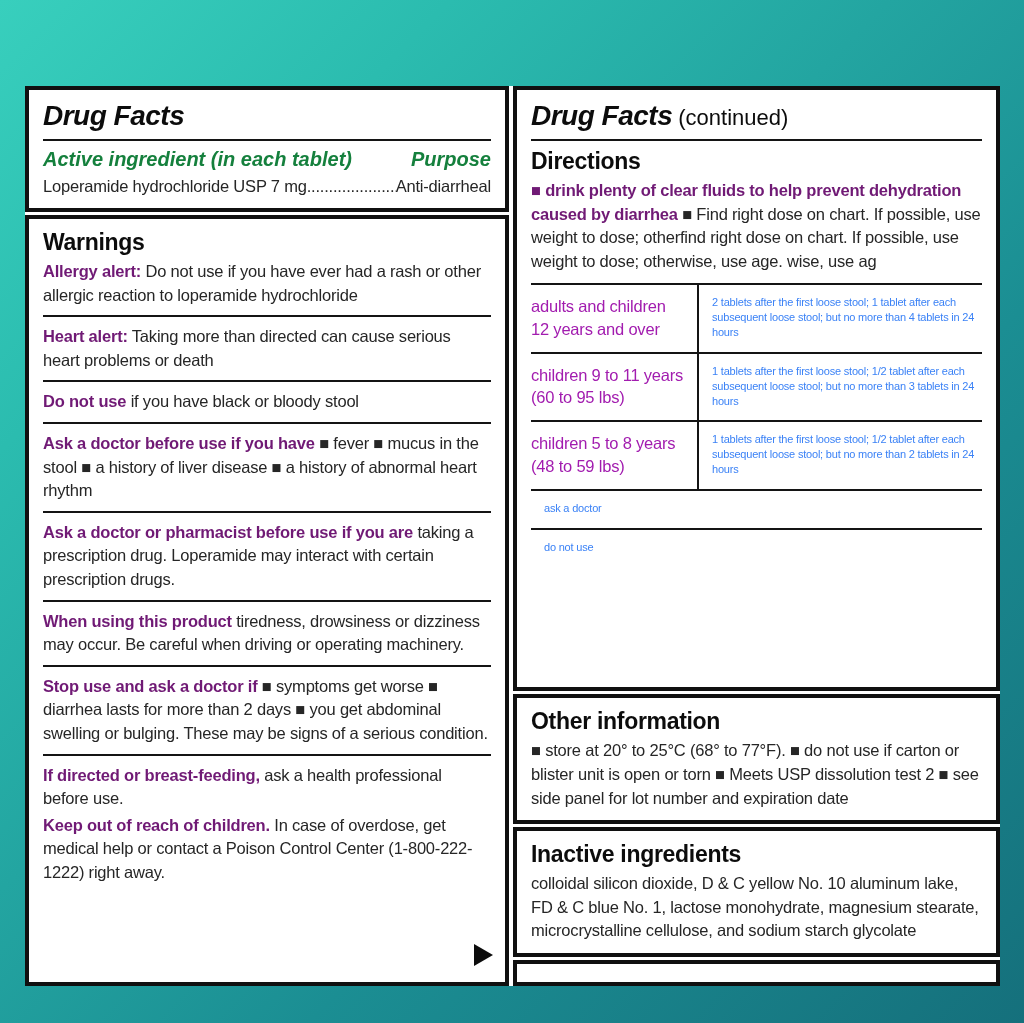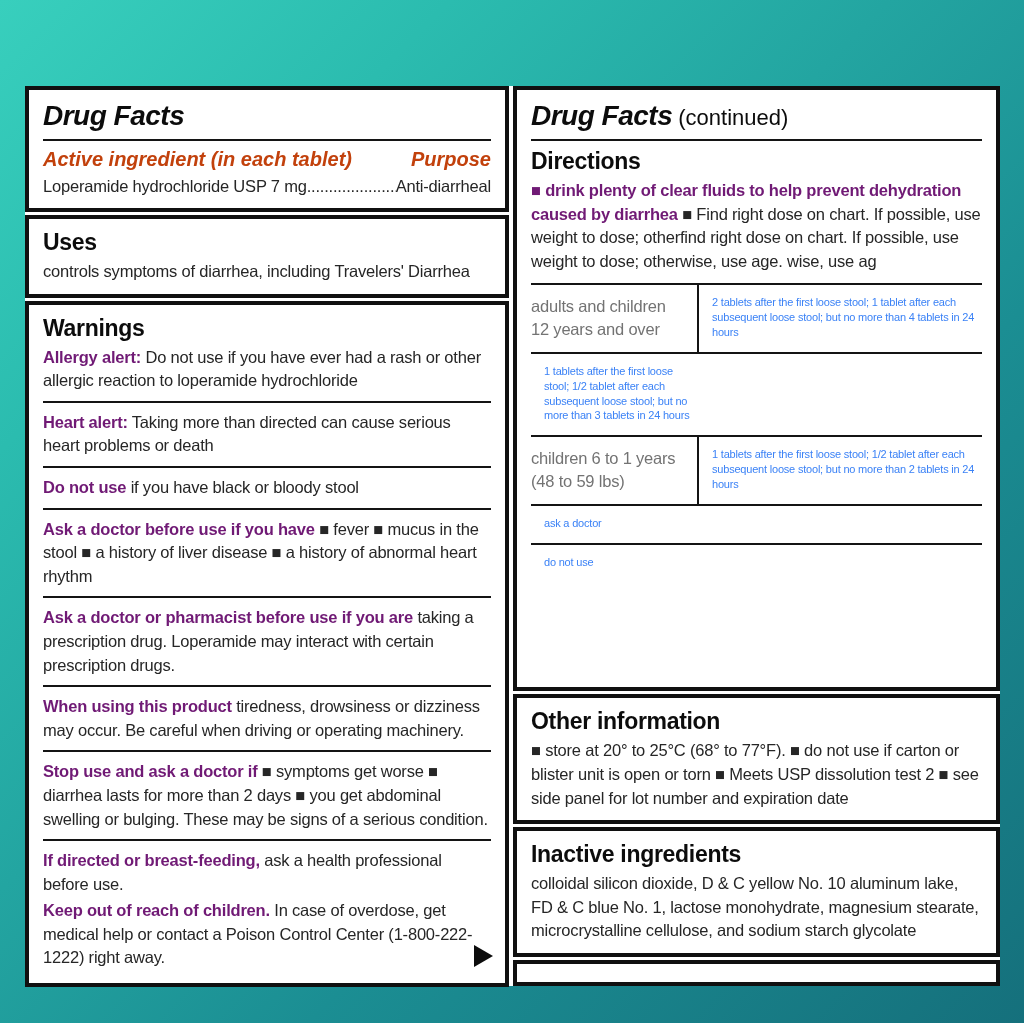--- a/index.html
+++ b/index.html
@@ -63,21 +63,21 @@
     letter-spacing: -0.3px;
     margin: 2px 0 4px 0;
   }
   .sub-head-row {
     display: flex;
     justify-content: space-between;
     align-items: center;
     font-size: 20px;
     font-weight: bold;
     font-style: italic;
-    color: #c2410c;
+    color: #15803d;
     margin: 2px 0 6px 0;
   }
   .body-text, .para {
     font-size: 16.5px;
     line-height: 1.43;
     color: #262626;
     letter-spacing: -0.2px;
   }
   .para b { color: #701a75; }
   .para { margin: 3px 0; }
@@ -101,21 +101,21 @@
   .dose-row {
     display: grid;
     grid-template-columns: 168px 1fr;
     border-top: 2px solid #141414;
   }
   .dose-cell-label {
     border-right: 2px solid #141414;
     padding: 10px 10px 12px 0;
     font-size: 16.5px;
     line-height: 1.35;
-    color: #737373;
+    color: #a21caf;
     letter-spacing: -0.2px;
   }
   .dose-cell-value {
     padding: 10px 0 12px 13px;
     font-size: 11px;
     line-height: 1.35;
     color: #3b82f6;
     letter-spacing: -0.2px;
   }
   .arrow-icon {
@@ -142,24 +142,20 @@
         <span>Active ingredient (in each tablet)</span>
         <span>Purpose</span>
       </div>
       <div class="leader-row">
         <span class="lead-name">Loperamide hydrochloride USP 7 mg</span>
         <span class="dots">...........................................................</span>
         <span class="lead-val">Anti-diarrheal</span>
       </div>
     </div>
 
-    <div class="box">
-      <div class="section-heading">Uses</div>
-      <div class="body-text">controls symptoms of diarrhea, including Travelers' Diarrhea</div>
-    </div>
 
     <div class="box grow">
       <div class="section-heading">Warnings</div>
 
       <p class="para"><b>Allergy alert:</b><span> Do not use if you have ever had a rash or other allergic reaction to loperamide hydrochloride</span></p>
       <div class="w-rule"></div>
 
       <p class="para"><b>Heart alert:</b><span> Taking more than directed can cause serious heart problems or death</span></p>
       <div class="w-rule"></div>
 
@@ -193,24 +189,25 @@
       <div class="rule"></div>
       <div class="section-heading">Directions</div>
       <p class="para"><b>■ drink plenty of clear fluids to help prevent dehydration caused by diarrhea</b><span> ■ Find right dose on chart. If possible, use weight to dose; otherfind right dose on chart. If possible, use weight to dose; otherwise, use age. wise, use ag</span></p>
 
       <div class="dose-table">
         <div class="dose-row">
           <div class="dose-cell-label">adults and children 12 years and over</div>
           <div class="dose-cell-value">2 tablets after the first loose stool; 1 tablet after each subsequent loose stool; but no more than 4 tablets in 24 hours</div>
         </div>
         <div class="dose-row">
+          <div class="dose-cell-label">children 9 to 11 years (60 to 95 lbs)</div>
           <div class="dose-cell-value">1 tablets after the first loose stool; 1/2 tablet after each subsequent loose stool; but no more than 3 tablets in 24 hours</div>
         </div>
         <div class="dose-row">
-          <div class="dose-cell-label">children 6 to 1 years (48 to 59 lbs)</div>
+          <div class="dose-cell-label">children 5 to 8 years (48 to 59 lbs)</div>
           <div class="dose-cell-value">1 tablets after the first loose stool; 1/2 tablet after each subsequent loose stool; but no more than 2 tablets in 24 hours</div>
         </div>
         <div class="dose-row">
           <div class="dose-cell-value">ask a doctor</div>
         </div>
         <div class="dose-row">
           <div class="dose-cell-value">do not use</div>
         </div>
       </div>
     </div>

